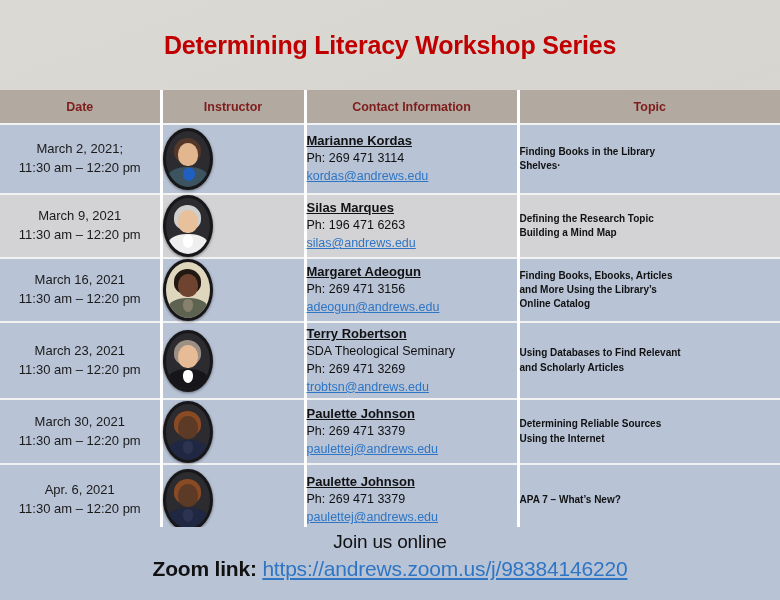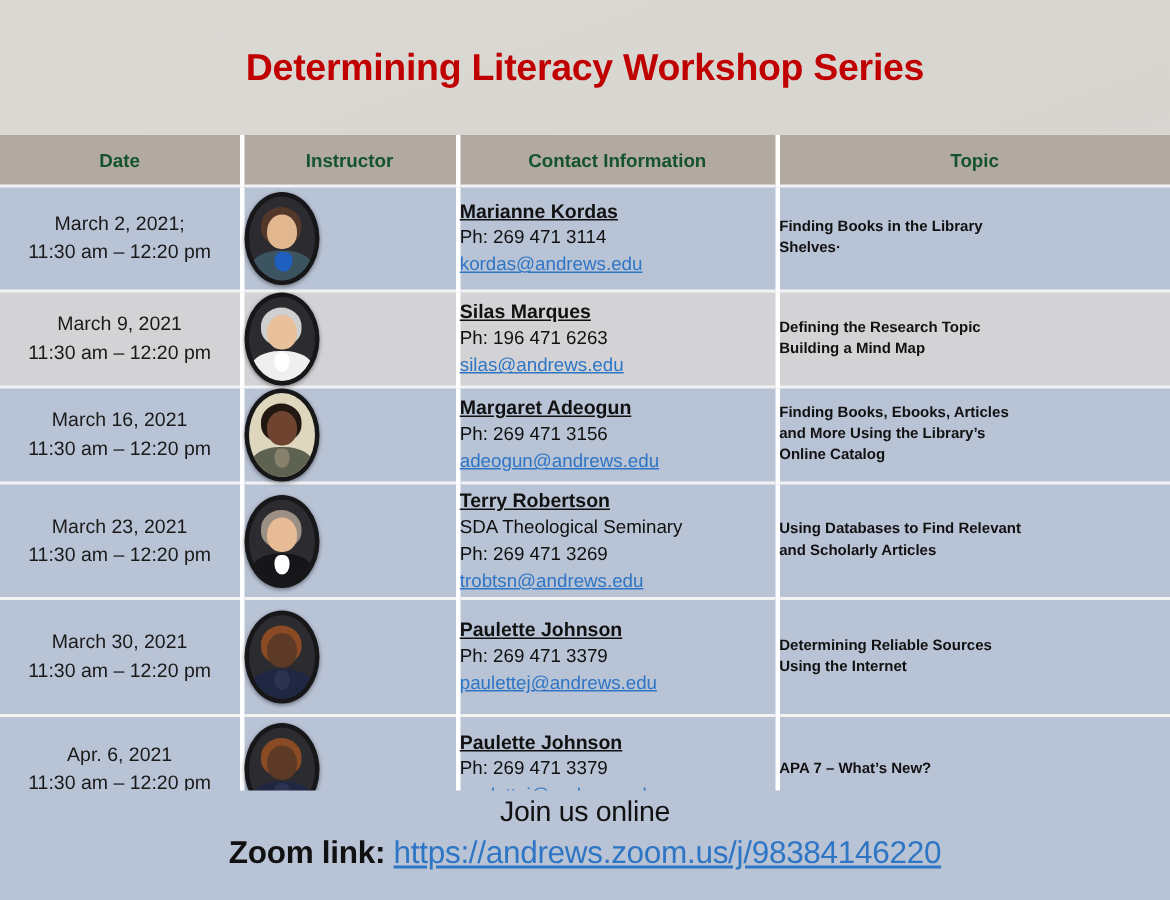--- a/index.html
+++ b/index.html
@@ -65,21 +65,21 @@
   .col-instr  { width: 144px; }
   .col-contact{ width: 213px; }
   .col-topic  { width: 262px; }
 
   thead th {
     background: #b2aaa0;
     height: 33px;
     text-align: center;
     font-size: 12.5px;
     font-weight: bold;
-    color: #14532d;
+    color: #7f1d1d;
     border-bottom: 2px solid #ffffff;
   }
 
   tbody tr.row-blue td { background: #b8c3d6; }
   tbody tr.row-gray td { background: #d3d3d6; }
 
   .cell-date {
     text-align: center;
     font-size: 13px;
     color: #1a1a1a;
@@ -353,21 +353,21 @@
           <span class="contact-org">SDA Theological Seminary</span>
           <span class="contact-phone">Ph: 269 471 3269</span>
           <span class="contact-email">trobtsn@andrews.edu</span>
         </td>
         <td class="cell-topic">
           <span>Using Databases to Find Relevant</span><br>
           <span>and Scholarly Articles</span>
         </td>
       </tr>
 
-      <tr class="row-blue" style="height:78px;padding-left:26px;">
+      <tr class="row-blue" style="height:65px;padding-left:26px;">
         <td class="cell-date">
           <span class="date-line1">March 30, 2021</span>
           <span class="date-line2">11:30 am – 12:20 pm</span>
         </td>
         <td class="cell-instructor">
           <span class="portrait p-johnson">
             <span class="body"></span>
             <span class="collar"></span>
             <span class="hair"></span>
             <span class="face"></span>

